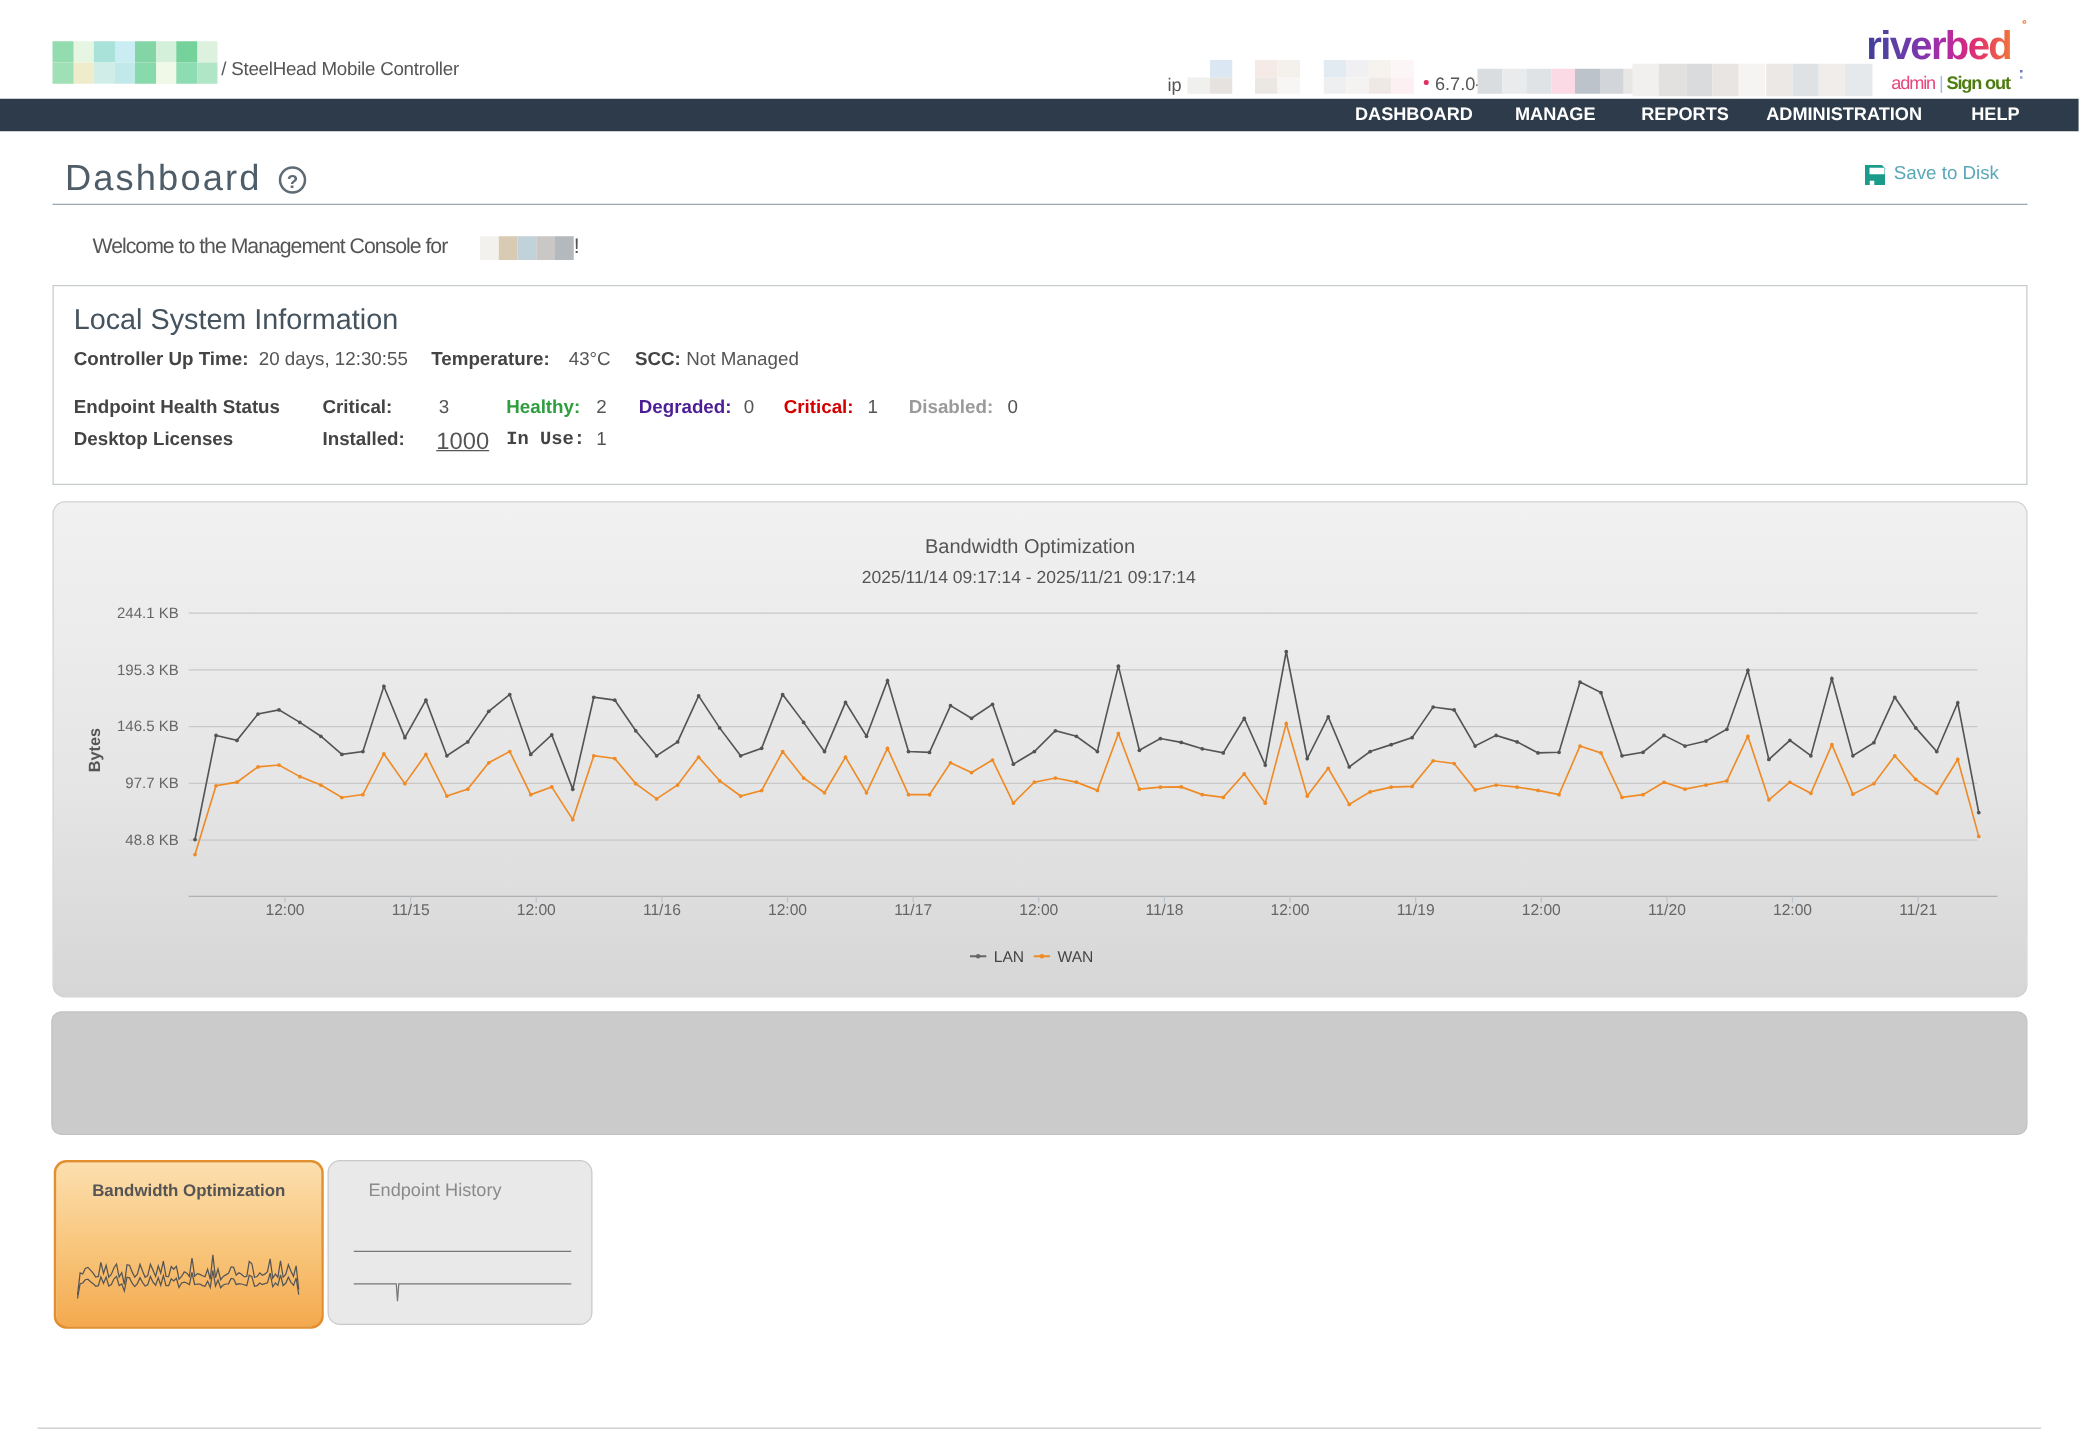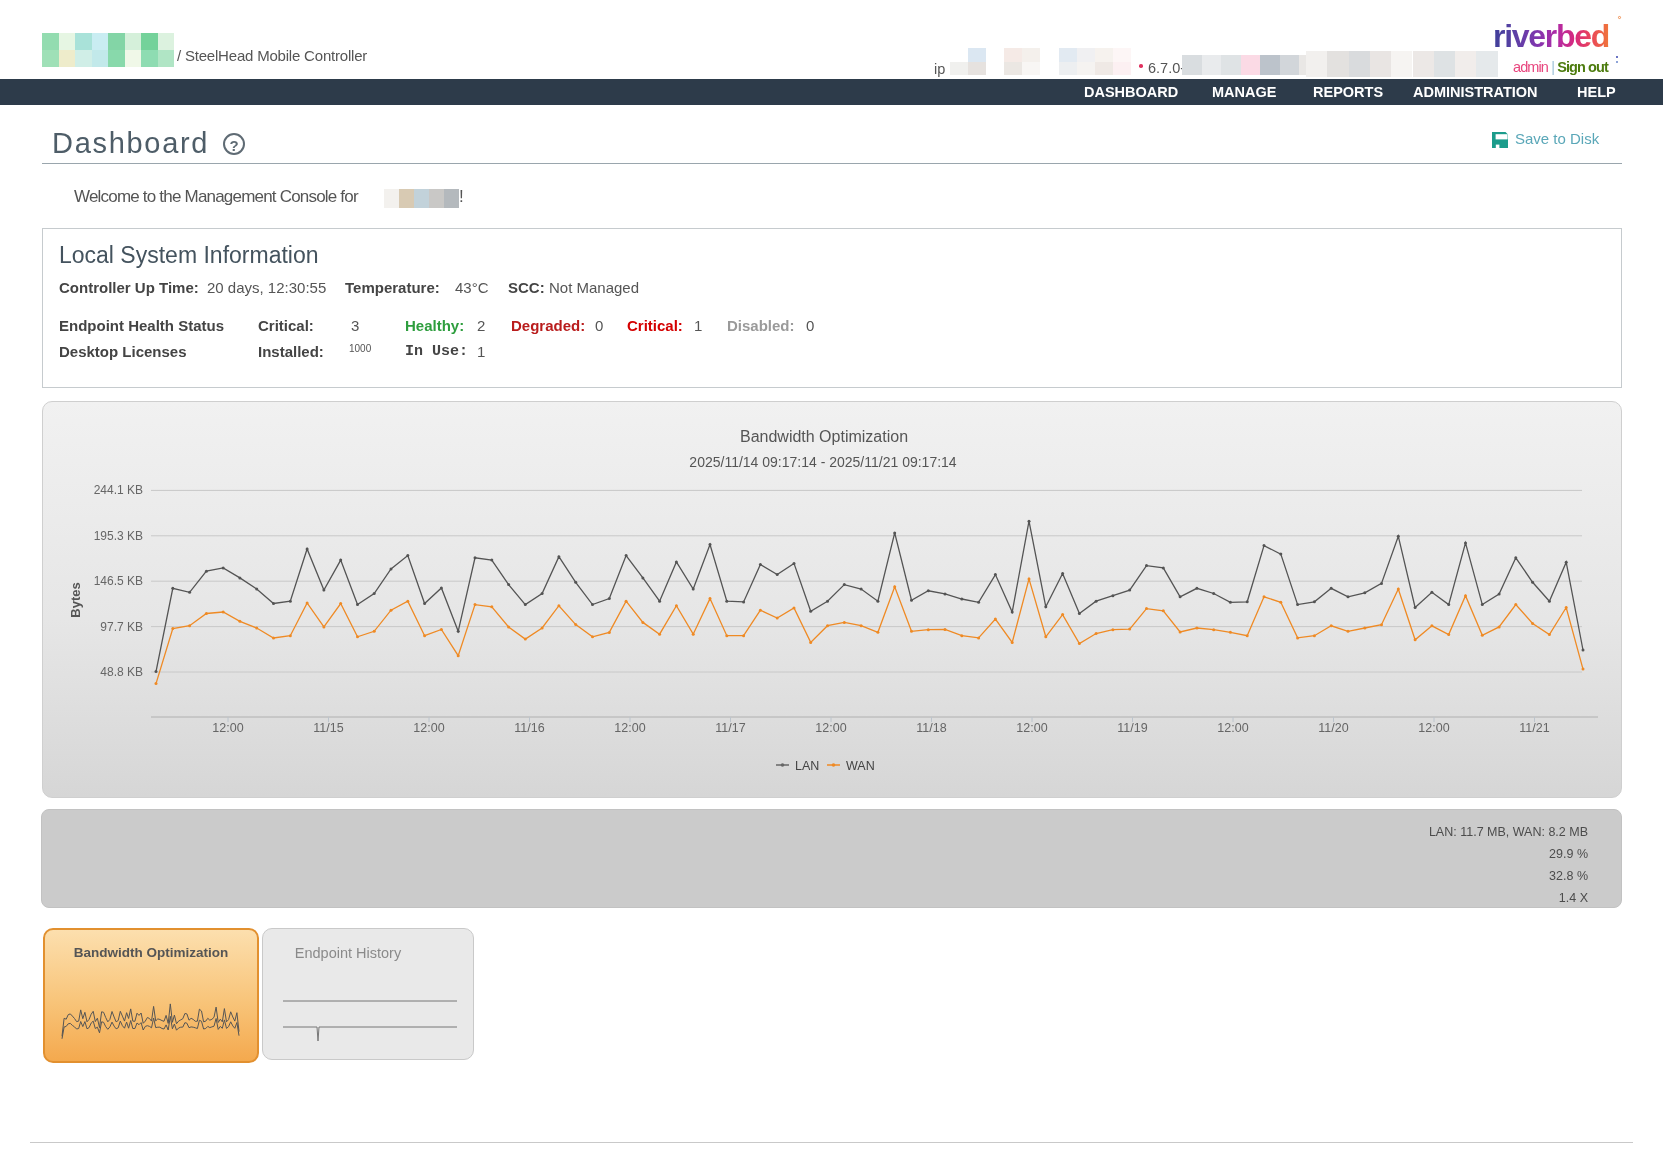--- a/index.html
+++ b/index.html
@@ -121,30 +121,30 @@
   <div class="abs" style="left:345px;top:279px;font-size:15px;color:#444;"><b>Temperature:</b></div>
   <div class="abs" style="left:455px;top:279px;font-size:15px;color:#555;">43°C</div>
   <div class="abs" style="left:508px;top:279px;font-size:15px;color:#444;"><b>SCC:</b></div>
   <div class="abs" style="left:549px;top:279px;font-size:15px;color:#555;">Not Managed</div>
 
   <div class="abs" style="left:59px;top:317px;font-size:15px;color:#444;"><b>Endpoint Health Status</b></div>
   <div class="abs" style="left:258px;top:317px;font-size:15px;color:#444;"><b>Critical:</b></div>
   <div class="abs" style="left:351px;top:317px;font-size:15px;color:#555;">3</div>
   <div class="abs" style="left:405px;top:317px;font-size:15px;color:#2e9e3e;"><b>Healthy:</b></div>
   <div class="abs" style="left:477px;top:317px;font-size:15px;color:#555;">2</div>
-  <div class="abs" style="left:511px;top:317px;font-size:15px;color:#b91c1c;"><b>Degraded:</b></div>
+  <div class="abs" style="left:511px;top:317px;font-size:15px;color:#4c1d95;"><b>Degraded:</b></div>
   <div class="abs" style="left:595px;top:317px;font-size:15px;color:#555;">0</div>
   <div class="abs" style="left:627px;top:317px;font-size:15px;color:#d40000;"><b>Critical:</b></div>
   <div class="abs" style="left:694px;top:317px;font-size:15px;color:#555;">1</div>
   <div class="abs" style="left:727px;top:317px;font-size:15px;color:#9a9a9a;"><b>Disabled:</b></div>
   <div class="abs" style="left:806px;top:317px;font-size:15px;color:#555;">0</div>
 
   <div class="abs" style="left:59px;top:343px;font-size:15px;color:#444;"><b>Desktop Licenses</b></div>
   <div class="abs" style="left:258px;top:343px;font-size:15px;color:#444;"><b>Installed:</b></div>
-  <div class="abs" style="left:349px;top:343px;font-size:10px;color:#555;">1000</div>
+  <div class="abs" style="left:349px;top:343px;font-size:19px;color:#555;text-decoration:underline;">1000</div>
   <div class="abs" style="left:405px;top:343px;font-size:15px;color:#444;font-family:Liberation Mono, monospace;"><b>In Use:</b></div>
   <div class="abs" style="left:477px;top:343px;font-size:15px;color:#555;">1</div>
 
   <div class="abs" style="left:42px;top:401px;width:1580px;height:397px;border-radius:10px;border:1px solid #cfcfcf;background:linear-gradient(180deg,#f1f1f1 0%,#e6e6e6 55%,#d6d6d6 100%);"></div>
   <div class="abs" style="left:42px;top:401px;"><svg width="1580" height="397" viewBox="0 0 1580 397" font-family="Liberation Sans, sans-serif">
         <line x1="109" y1="89.4" x2="1540" y2="89.4" stroke="#c8c8c8" stroke-width="1"></line>
         <text x="101" y="93.4" text-anchor="end" font-size="12" fill="#666">244.1 KB</text>
         <line x1="109" y1="134.8" x2="1540" y2="134.8" stroke="#c8c8c8" stroke-width="1"></line>
         <text x="101" y="138.8" text-anchor="end" font-size="12" fill="#666">195.3 KB</text>
         <line x1="109" y1="180.2" x2="1540" y2="180.2" stroke="#c8c8c8" stroke-width="1"></line>
@@ -361,21 +361,20 @@
         <text x="38" y="199" text-anchor="middle" font-size="13" font-weight="bold" fill="#555" transform="rotate(-90 38 199)">Bytes</text>
         <line x1="734" y1="364" x2="747" y2="364" stroke="#666" stroke-width="1.5"></line>
         <circle cx="740.5" cy="364" r="1.8" fill="#666"></circle>
         <text x="753" y="368.5" font-size="12.5" fill="#444">LAN</text>
         <line x1="785" y1="364" x2="798" y2="364" stroke="#ef8a24" stroke-width="1.5"></line>
         <circle cx="791.5" cy="364" r="1.8" fill="#ef8a24"></circle>
         <text x="804" y="368.5" font-size="12.5" fill="#444">WAN</text>
       </svg></div>
 
   <div class="abs" style="left:41px;top:809px;width:1581px;height:99px;border-radius:8px;background:#cbcbcb;border:1px solid #c2c2c2;"></div>
-  <div class="abs" style="left:1000px;top:821px;width:588px;font-size:12.5px;color:#4c4c4c;line-height:22px;text-align:right;">LAN: 11.7 MB, WAN: 8.2 MB<br>29.9 %<br>32.8 %<br>1.4 X</div>
 
   <div class="abs" style="left:43px;top:928px;width:216px;height:135px;border-radius:10px;border:2px solid #e2902f;background:linear-gradient(180deg,#fcdfae 0%,#f8c479 55%,#f4a94e 100%);"></div>
   <div class="abs" style="left:43px;top:945px;width:216px;text-align:center;font-size:13.5px;font-weight:bold;color:#555;">Bandwidth Optimization</div>
   <div class="abs" style="left:43px;top:998px;"><svg width="216" height="50" viewBox="0 0 216 50">
         <polyline points="19.0,38.2 21.1,20.3 23.2,21.2 25.2,16.7 27.3,15.9 29.4,18.1 31.5,20.5 33.6,23.6 35.7,23.1 37.7,11.9 39.8,20.7 41.9,14.3 44.0,23.8 46.1,21.4 48.2,16.2 50.2,13.3 52.3,23.6 54.4,20.2 56.5,29.6 58.6,13.8 60.6,14.3 62.7,19.5 64.8,23.8 66.9,21.4 69.0,13.5 71.1,19.0 73.1,23.8 75.2,22.5 77.3,13.3 79.4,18.1 81.5,23.1 83.6,14.7 85.6,20.5 87.7,10.9 89.8,23.1 91.9,23.3 94.0,15.2 96.0,17.4 98.1,15.0 100.2,25.3 102.3,23.1 104.4,19.5 106.5,20.5 108.5,23.1 110.6,8.4 112.7,22.9 114.8,20.9 116.9,21.5 119.0,22.6 121.0,23.3 123.1,17.4 125.2,25.4 127.3,5.9 129.4,24.3 131.4,17.1 133.5,25.8 135.6,23.1 137.7,21.9 139.8,20.7 141.9,15.5 143.9,15.9 146.0,22.2 148.1,20.3 150.2,21.4 152.3,23.3 154.4,23.2 156.4,11.2 158.5,13.0 160.6,23.8 162.7,23.2 164.8,20.3 166.8,22.2 168.9,21.3 171.0,19.3 173.1,9.1 175.2,24.5 177.3,21.2 179.3,23.8 181.4,10.6 183.5,23.8 185.6,21.6 187.7,13.8 189.8,19.0 191.8,23.1 193.9,14.7 196.0,33.6" fill="none" stroke="#555" stroke-width="1.0"></polyline>
         <polyline points="19.0,40.8 21.1,29.0 23.2,28.4 25.2,25.8 27.3,25.4 29.4,27.4 31.5,28.9 33.6,31.0 35.7,30.5 37.7,23.5 39.8,28.6 41.9,23.6 44.0,30.8 46.1,29.6 48.2,25.0 50.2,23.1 52.3,30.5 54.4,29.2 56.5,34.8 58.6,23.8 60.6,24.3 62.7,28.6 64.8,31.3 66.9,28.9 69.0,24.1 71.1,28.1 73.1,30.8 75.2,29.8 77.3,23.1 79.4,27.7 81.5,30.2 83.6,24.1 85.6,30.2 87.7,22.5 89.8,30.5 91.9,30.5 94.0,25.0 96.0,26.7 98.1,24.6 100.2,32.0 102.3,28.4 104.4,27.7 106.5,28.4 108.5,29.8 110.6,20.0 112.7,29.6 114.8,29.2 116.9,29.2 119.0,30.5 121.0,31.0 123.1,26.9 125.2,32.0 127.3,18.3 129.4,30.8 131.4,26.0 133.5,32.2 135.6,30.0 137.7,29.2 139.8,29.1 141.9,24.7 143.9,25.2 146.0,29.7 148.1,28.9 150.2,29.2 152.3,29.8 154.4,30.5 156.4,22.2 158.5,23.3 160.6,31.0 162.7,30.5 164.8,28.4 166.8,29.6 168.9,28.9 171.0,28.2 173.1,20.5 175.2,31.4 177.3,28.4 179.3,30.3 181.4,21.9 183.5,30.4 185.6,28.6 187.7,23.8 189.8,27.9 191.8,30.3 193.9,24.5 196.0,37.7" fill="none" stroke="#555" stroke-width="1.0"></polyline>
       </svg></div>
 
   <div class="abs" style="left:262px;top:928px;width:212px;height:132px;border-radius:10px;border:1px solid #c9c9c9;background:#e9e9e9;"></div>
   <div class="abs" style="left:262px;top:945px;width:172px;text-align:center;font-size:14.5px;color:#8a8a8a;">Endpoint History</div>

